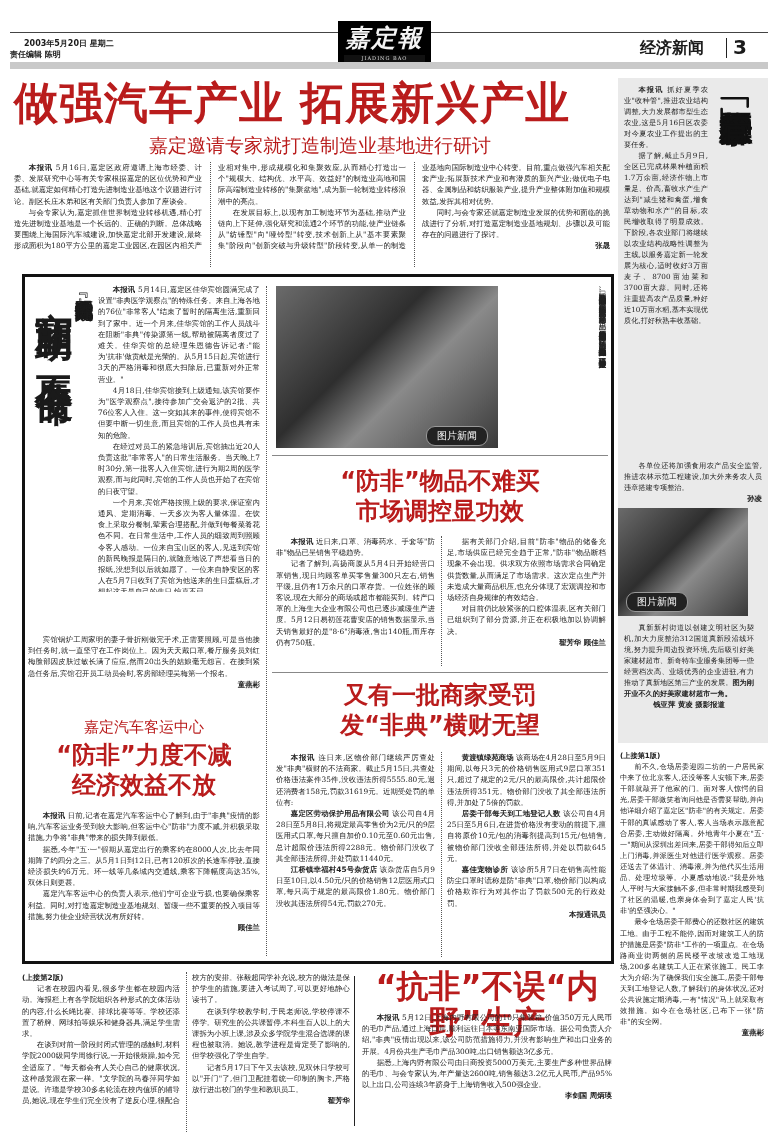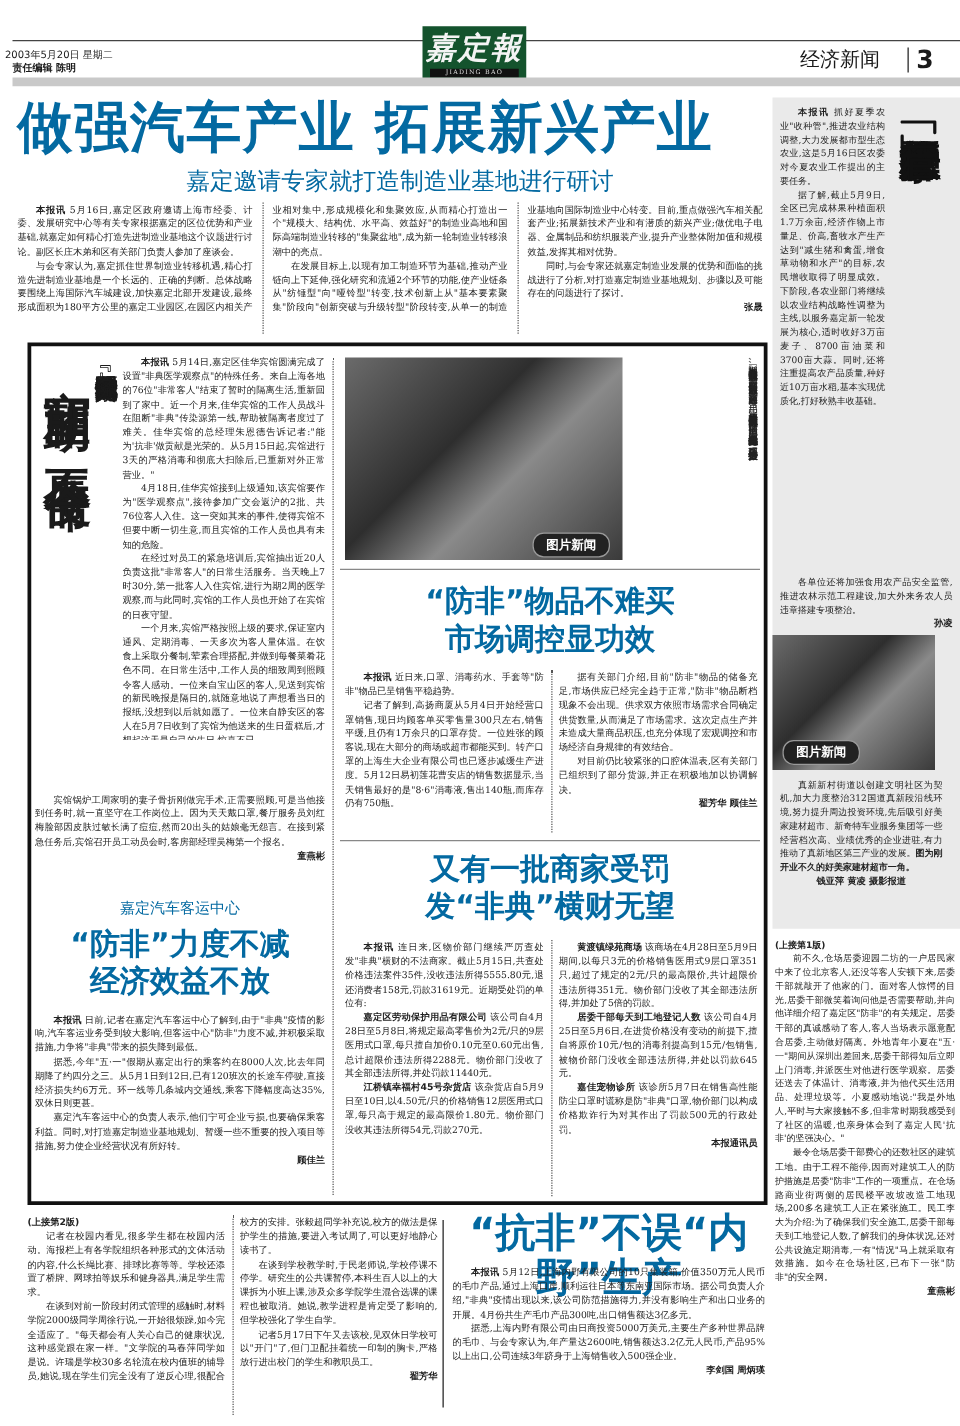--- a/index.html
+++ b/index.html
@@ -4,37 +4,37 @@
 <style>
 *{box-sizing:border-box;margin:0;padding:0}
 body{width:768px;height:1141px;background:#fff;font-family:"DejaVu Serif",serif;color:#1a1a1a;position:relative;overflow:hidden}
 .abs{position:absolute}
 .body-text{font-size:7.4px;line-height:11.2px;text-align:justify;color:#222}
 .body-text p{text-indent:2em}
 .lead{font-family:"DejaVu Sans",sans-serif;font-weight:bold}
 .byline{font-family:"DejaVu Sans",sans-serif;font-weight:bold;text-align:right;font-size:7.4px}
 .sans{font-family:"DejaVu Sans",sans-serif}
 .dotv{border-left:1px dotted #555}
-.hl{font-family:"DejaVu Sans",sans-serif;font-weight:bold;color:#0369a1;text-align:center}
+.hl{font-family:"DejaVu Sans",sans-serif;font-weight:bold;color:#b91c1c;text-align:center}
 .vert{writing-mode:vertical-rl;text-orientation:upright;font-family:"DejaVu Sans",sans-serif;font-weight:bold}
 .photo{background:linear-gradient(135deg,#6b6b6b,#2e2e2e 40%,#8a8a8a 60%,#3a3a3a);position:relative;overflow:hidden}
-.photo-tag{position:absolute;background:#222;color:#fff;font-family:"DejaVu Sans",sans-serif;font-weight:bold;font-size:10px;padding:2px 10px;border-radius:9px;border:1px solid #999}
+.photo-tag{position:absolute;background:#222;color:#fff;font-family:"DejaVu Sans",sans-serif;font-weight:normal;font-size:10px;padding:2px 10px;border-radius:9px;border:1px solid #999}
 </style>
 </head>
 <body>
 
 <div class="abs" style="left:0;top:0;width:768px;height:68px">
   <div class="abs" style="left:10px;top:32px;width:758px;border-top:1px solid #444"></div>
-  <div class="abs sans" style="left:4px;top:38px;font-size:8px;font-weight:normal">2003年5月20日 星期二</div>
+  <div class="abs sans" style="left:24px;top:38px;font-size:8px;font-weight:bold">2003年5月20日 星期二</div>
   <div class="abs sans" style="left:10px;top:49px;font-size:8px;font-weight:bold">责任编辑 陈明</div>
-  <div class="abs" style="left:338px;top:21px;width:83px;height:46px;background:#14532d">
+  <div class="abs" style="left:338px;top:21px;width:93px;height:46px;background:#000000">
     <div style="font-family:'DejaVu Serif',serif;font-style:italic;font-weight:bold;color:#f4f4f4;font-size:24px;text-align:center;line-height:34px;letter-spacing:2px">嘉定報</div>
     <div style="background:#111;color:#ddd;font-size:5px;text-align:center;line-height:7px;margin:0 6px;letter-spacing:1px">JIADING BAO</div>
   </div>
-  <div class="abs sans" style="left:640px;top:38px;font-size:16px;font-weight:normal">经济新闻</div>
+  <div class="abs sans" style="left:640px;top:38px;font-size:16px;font-weight:bold">经济新闻</div>
   <div class="abs" style="left:726px;top:38px;height:20px;border-left:1px solid #222"></div>
   <div class="abs sans" style="left:733px;top:35px;font-size:20px;font-weight:bold">3</div>
   <div class="abs" style="left:10px;top:62px;width:758px;height:7px;background:#c9c9c9"></div>
 </div>
 
 <div class="abs hl" style="left:14px;top:76px;width:600px;font-size:44px;line-height:54px;letter-spacing:1px;text-align:left">做强汽车产业 拓展新兴产业</div>
 <div class="abs hl" style="left:30px;top:132px;width:580px;font-size:19px;font-weight:normal;line-height:26px">嘉定邀请专家就打造制造业基地进行研讨</div>
 <div class="abs body-text" style="left:14px;top:162px;width:596px;height:105px;column-count:3;column-gap:16px;column-rule:1px dotted #555">
   <p><span class="lead">本报讯</span> <span>5月16日,嘉定区政府邀请上海市经委、计委、发展研究中心等有关专家根据嘉定的区位优势和产业基础,就嘉定如何精心打造先进制造业基地这个议题进行讨论。副区长庄木弟和区有关部门负责人参加了座谈会。</span></p>
   <p>与会专家认为,嘉定抓住世界制造业转移机遇,精心打造先进制造业基地是一个长远的、正确的判断。总体战略要围绕上海国际汽车城建设,加快嘉定北部开发建设,最终形成面积为180平方公里的嘉定工业园区,在园区内相关产业相对集中,形成规模化和集聚效应,从而精心打造出一个"规模大、结构优、水平高、效益好"的制造业高地和国际高端制造业转移的"集聚盆地",成为新一轮制造业转移浪潮中的亮点。</p>
@@ -81,21 +81,21 @@
   <p>4月18日,佳华宾馆接到上级通知,该宾馆要作为"医学观察点",接待参加广交会返沪的2批、共76位客人入住。这一突如其来的事件,使得宾馆不但要中断一切生意,而且宾馆的工作人员也具有未知的危险。</p>
   <p>在经过对员工的紧急培训后,宾馆抽出近20人负责这批"非常客人"的日常生活服务。当天晚上7时30分,第一批客人入住宾馆,进行为期2周的医学观察,而与此同时,宾馆的工作人员也开始了在宾馆的日夜守望。</p>
   <p>一个月来,宾馆严格按照上级的要求,保证室内通风、定期消毒、一天多次为客人量体温。在饮食上采取分餐制,荤素合理搭配,并做到每餐菜肴花色不同。在日常生活中,工作人员的细致周到照顾令客人感动。一位来自宝山区的客人,见送到宾馆的新民晚报是隔日的,就随意地说了声想看当日的报纸,没想到以后就如愿了。一位来自静安区的客人在5月7日收到了宾馆为他送来的生日蛋糕后,才想起这天是自己的生日,惊喜不已。</p>
 </div>
 <div class="abs body-text" style="left:28px;top:634px;width:232px">
   <p>宾馆锅炉工周家明的妻子骨折刚做完手术,正需要照顾,可是当他接到任务时,就一直坚守在工作岗位上。因为天天戴口罩,餐厅服务员刘红梅脸部因皮肤过敏长满了痘痘,然而20出头的姑娘毫无怨言。在接到紧急任务后,宾馆召开员工动员会时,客房部经理吴梅第一个报名。</p>
   <div class="byline">童燕彬</div>
 </div>
 <div class="abs dotv" style="left:266px;top:286px;height:670px"></div>
 
-<div class="abs hl" style="left:28px;top:718px;width:232px;font-size:12px;font-weight:normal">嘉定汽车客运中心</div>
+<div class="abs hl" style="left:28px;top:718px;width:232px;font-size:15px;font-weight:normal">嘉定汽车客运中心</div>
 <div class="abs hl" style="left:28px;top:740px;width:232px;font-size:24px;line-height:30px">“防非”力度不减</div>
 <div class="abs hl" style="left:28px;top:770px;width:232px;font-size:24px;line-height:30px">经济效益不放</div>
 <div class="abs body-text" style="left:28px;top:810px;width:232px">
   <p><span class="lead">本报讯</span> <span>日前,记者在嘉定汽车客运中心了解到,由于"非典"疫情的影响,汽车客运业务受到较大影响,但客运中心"防非"力度不减,并积极采取措施,力争将"非典"带来的损失降到最低。</span></p>
   <p>据悉,今年"五·一"假期从嘉定出行的乘客约在8000人次,比去年同期降了约四分之三。从5月1日到12日,已有120班次的长途车停驶,直接经济损失约6万元。环一线等几条城内交通线,乘客下降幅度高达35%,双休日则更甚。</p>
   <p>嘉定汽车客运中心的负责人表示,他们宁可企业亏损,也要确保乘客利益。同时,对打造嘉定制造业基地规划、暂缓一些不重要的投入项目等措施,努力使企业经营状况有所好转。</p>
   <div class="byline">顾佳兰</div>
 </div>
 
 <div class="photo abs" style="left:276px;top:286px;width:222px;height:162px">

